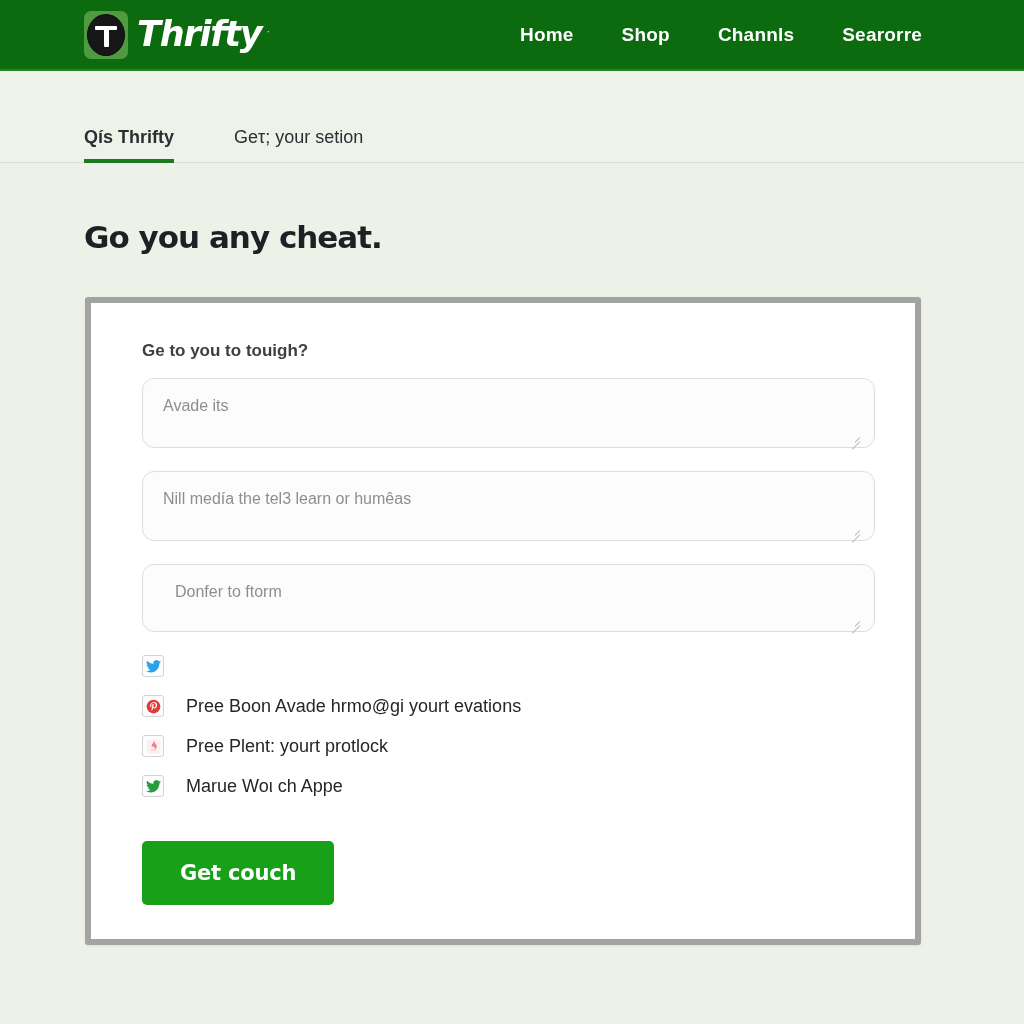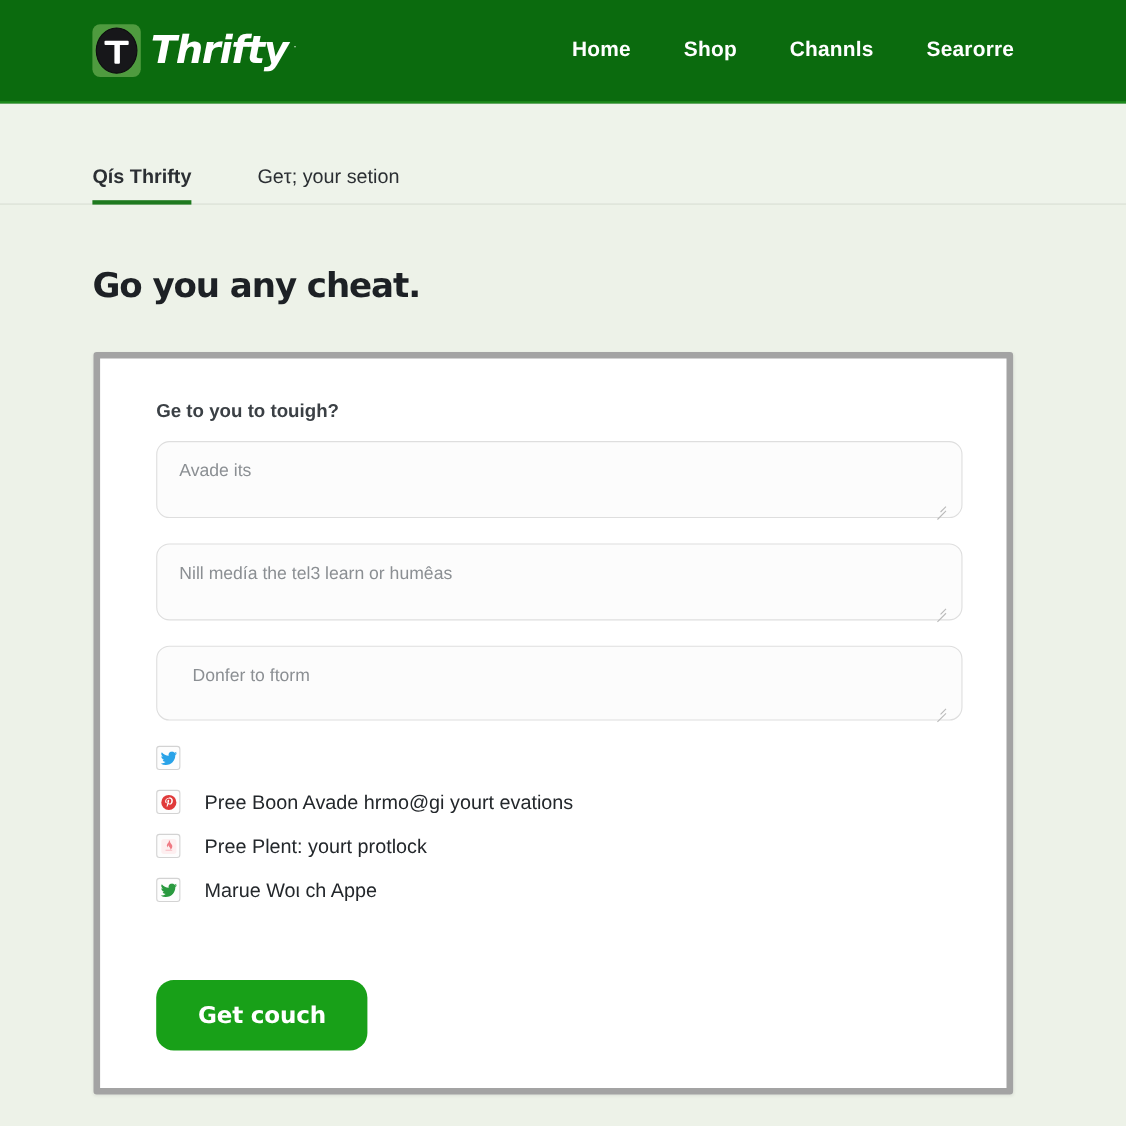--- a/index.html
+++ b/index.html
@@ -12,21 +12,21 @@
 
   body {
     font-family: "Liberation Sans", sans-serif;
     background: #edf2e8;
     color: #22262a;
     -webkit-font-smoothing: antialiased;
   }
 
   
   .header {
-    height: 94px;
+    height: 71px;
     background: #0b6b0e;
     display: flex;
     align-items: center;
     padding: 0 0 0 84px;
     border-bottom: 2px solid #1d8a1d;
     position: relative;
   }
 
   .brand {
     display: flex;
@@ -247,26 +247,26 @@
   .item-icon svg { display: block; }
 
   .item-text {
     font-size: 18px;
     color: #23272b;
     white-space: nowrap;
   }
 
   
   .submit {
-    margin-top: 53px;
+    margin-top: 26px;
     display: inline-block;
     background: #18a018;
     color: #ffffff;
     border: none;
-    border-radius: 16px;
+    border-radius: 5px;
     font-family: "DejaVu Sans", sans-serif;
     font-size: 21px;
     font-weight: 700;
     letter-spacing: -0.2px;
     padding: 20px 38px;
     cursor: pointer;
   }
 </style>
 </head>
 <body>

